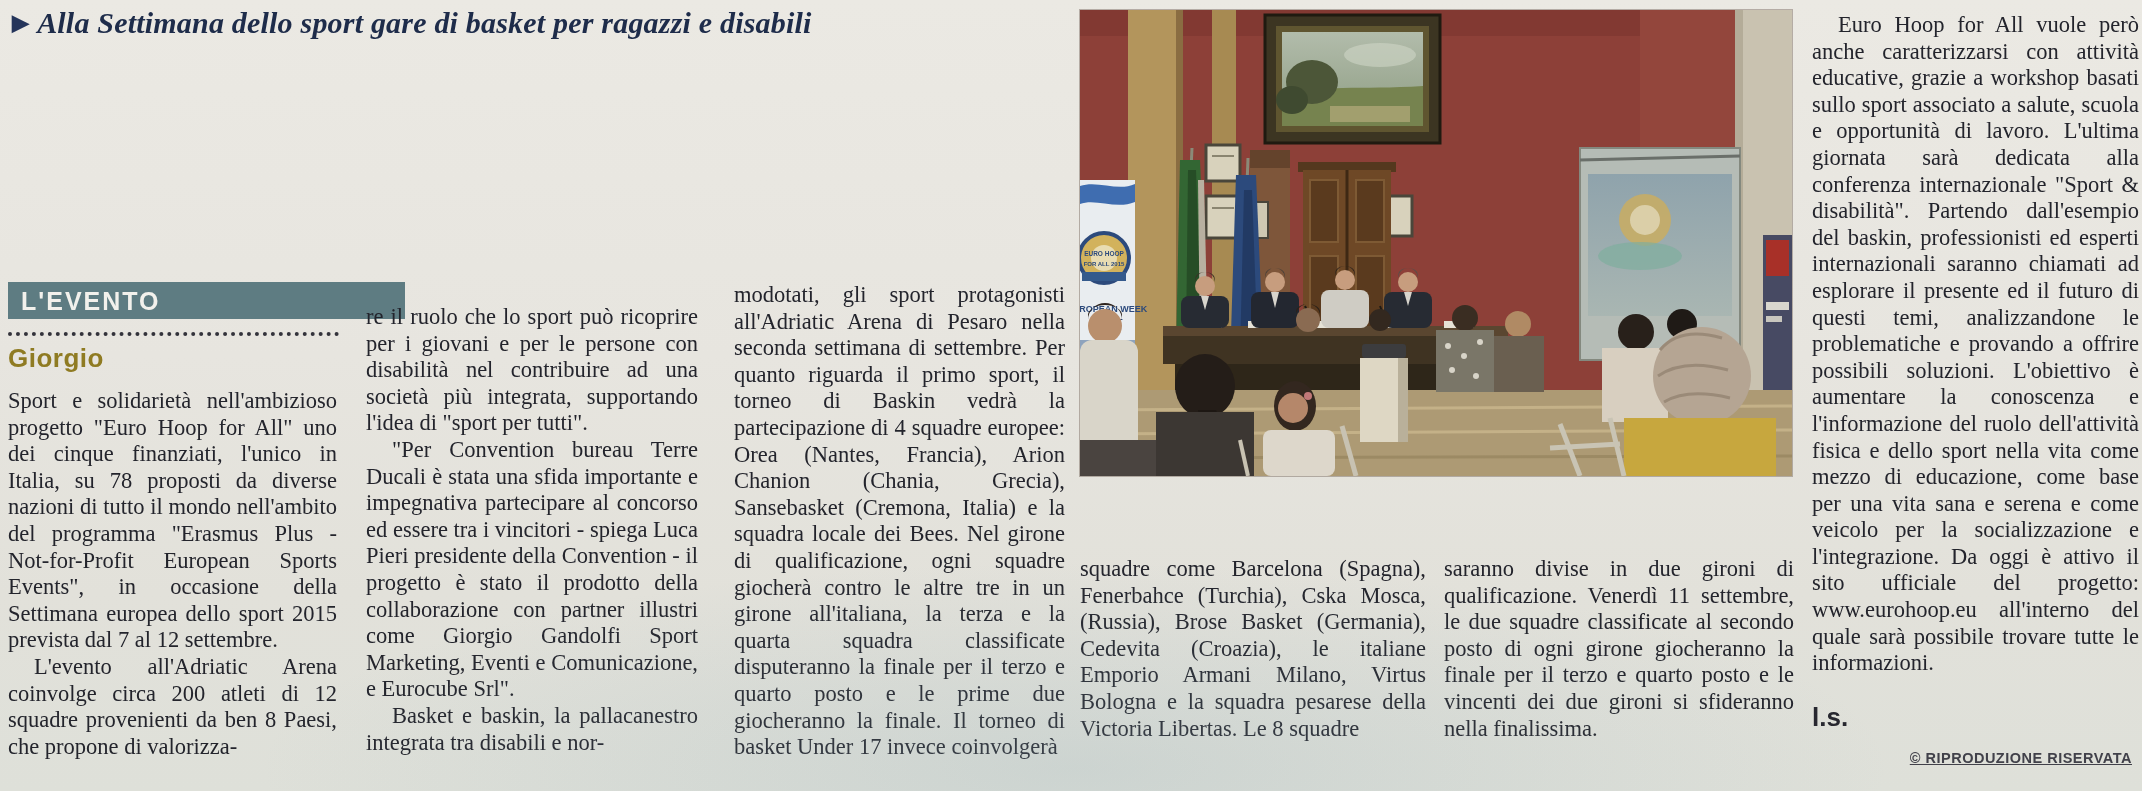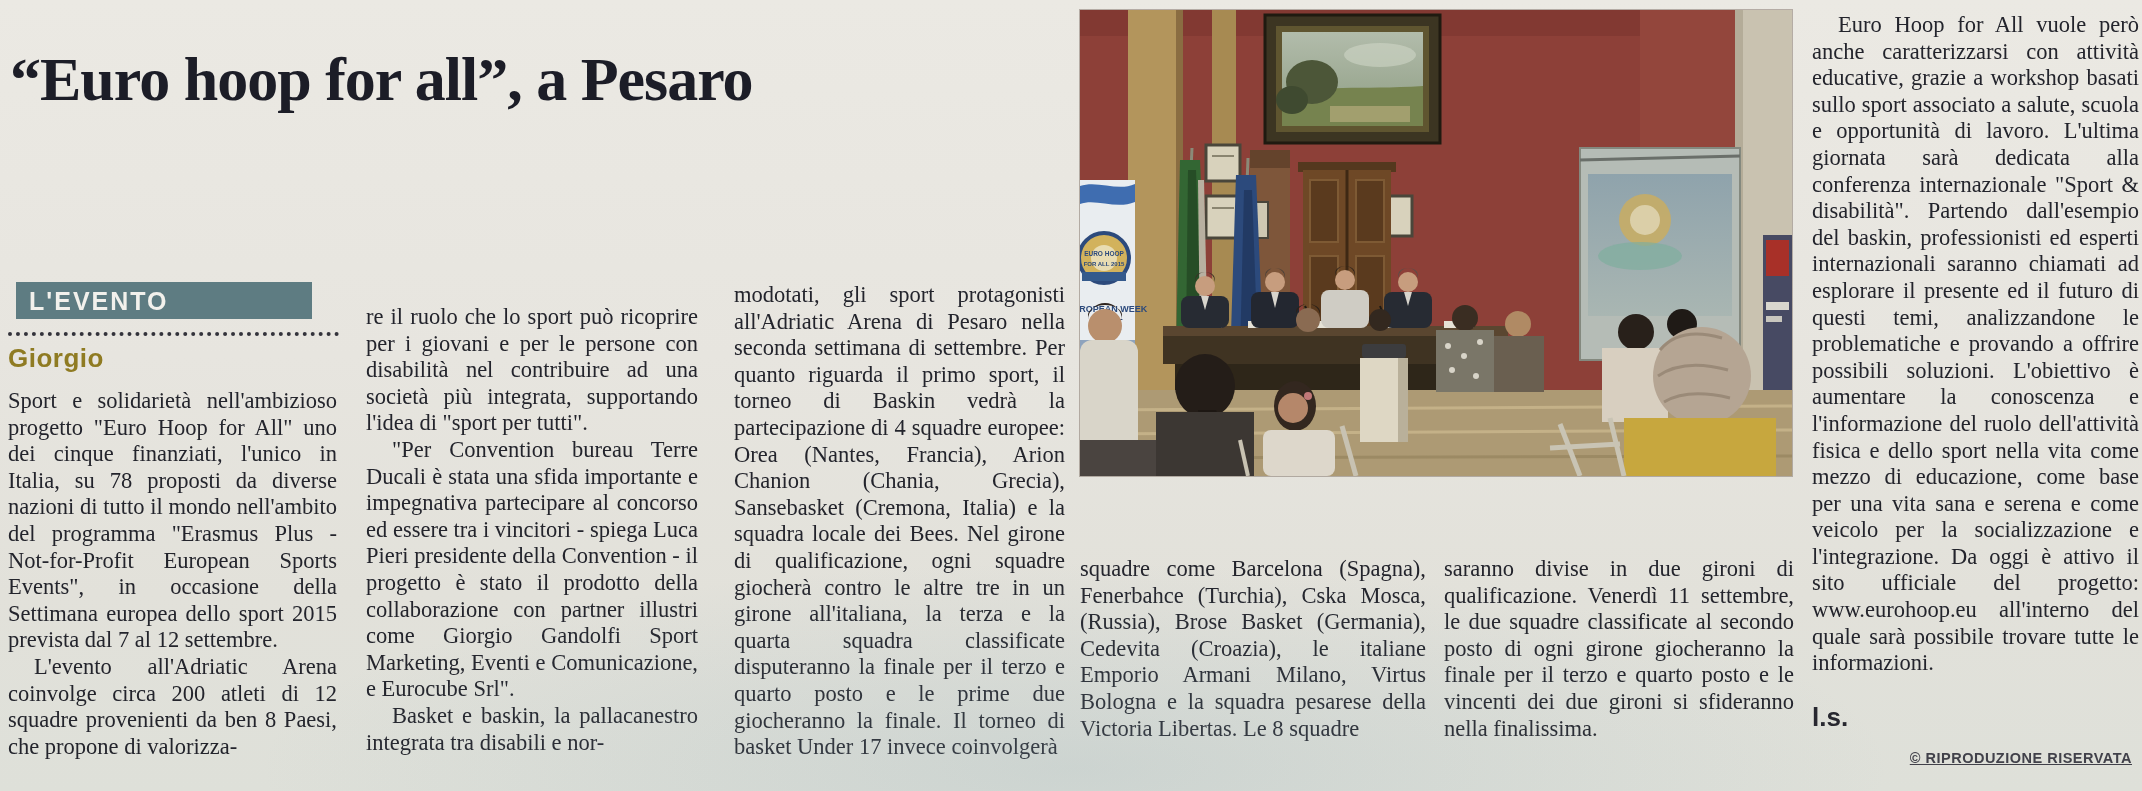--- a/index.html
+++ b/index.html
@@ -12,21 +12,21 @@
     background:radial-gradient(ellipse at 50% 90%,rgba(140,168,178,.22),rgba(140,168,178,0) 70%);
     pointer-events:none;}
   
   .kicker{position:absolute;left:12px;top:6px;width:1050px;font-style:italic;font-size:30px;
     color:#1e2c4a;font-weight:600;letter-spacing:.2px;white-space:nowrap;}
   .kicker .arrow{font-style:normal;font-size:22px;margin-right:8px;position:relative;top:-3px;color:#24345a;}
   
   .headline{position:absolute;left:10px;top:42px;width:1060px;font-weight:700;
     font-size:62px;line-height:74px;color:#1c1d27;letter-spacing:-1px;}
   
-  .section-bar{position:absolute;left:8px;top:282px;width:296px;height:37px;background:#5e7c82;margin-left:8px;}
+  .section-bar{position:absolute;left:8px;top:282px;width:397px;height:37px;background:#5e7c82;}
   .section-bar span{display:block;padding:4px 0 0 13px;font-family:"Liberation Sans",sans-serif;
     font-weight:700;font-size:25px;letter-spacing:2px;color:#f2f1ec;transform:scaleY(1.05);transform-origin:top;}
   .dotted-rule{position:absolute;left:8px;top:332px;width:331px;border-top:4px dotted #33333b;}
   .location{position:absolute;left:8px;top:343px;font-family:"Liberation Sans",sans-serif;
     font-weight:700;font-size:26px;color:#8f7b22;letter-spacing:.5px;}
   
   .col{position:absolute;font-size:22.5px;line-height:26.6px;text-align:justify;color:#23242c;}
   .col p{margin:0;}
   .col p.indent{text-indent:26px;}
   .col1{left:8px;  top:388px;width:329px;height:400px;}
@@ -44,23 +44,23 @@
   .signature{position:absolute;left:1812px;top:702px;width:320px;text-align:left;
     font-family:"Liberation Sans",sans-serif;font-weight:700;font-size:26px;color:#26262e;}
   .copyright{position:absolute;left:1812px;top:750px;width:320px;text-align:right;
     font-family:"Liberation Sans",sans-serif;font-weight:700;font-size:14.5px;color:#41414a;letter-spacing:.5px;text-decoration:underline;}
 </style>
 </head>
 <body>
 
 <div class="page">
 
+  <div class="kicker"><span class="arrow">▶</span><span>Alla Settimana dello sport gare di basket per ragazzi e disabili</span></div>
 
   <div class="headline">
-    <div>“Euro hoop for all”, a Pesaro</div>
   </div>
 
   <div class="section-bar">
     <span>L'EVENTO</span>
   </div>
   <div class="dotted-rule"></div>
   <div class="location">Giorgio</div>
 
   <div class="col col1">
     <p>Sport e solidarietà nell'ambizioso progetto "Euro Hoop for All" uno dei cinque finanziati, l'unico in Italia, su 78 proposti da diverse nazioni di tutto il mondo nell'ambito del programma "Erasmus Plus - Not-for-Profit European Sports Events", in occasione della Settimana europea dello sport 2015 prevista dal 7 al 12 settembre.</p>

